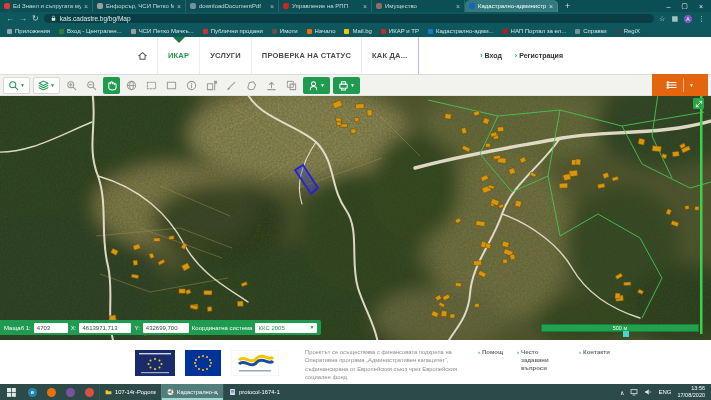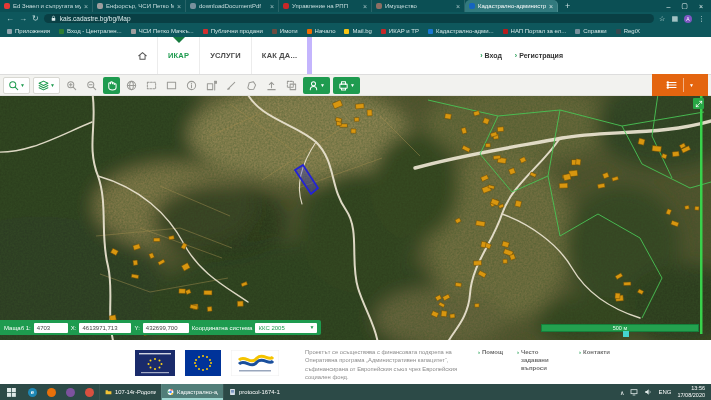--- a/index.html
+++ b/index.html
@@ -21,21 +21,21 @@
 #avatar{width:8px;height:8px;border-radius:50%;background:#7e57c2;color:#fff;font-size:5px;display:flex;align-items:center;justify-content:center}
 #bmbar{position:absolute;top:25px;left:0;right:0;height:12px;background:#0e575c;display:flex;align-items:center;gap:9px;padding:0 7px;overflow:hidden}
 .bm{display:flex;align-items:center;gap:3px;font-size:6px;color:#d5e6e6;white-space:nowrap}
 .bm .fv{width:5px;height:5px;border-radius:1px;flex:none}
 
 
 #sitehead{position:absolute;top:37px;left:0;right:0;height:37px;background:#fff}
 #mainnav{position:absolute;left:128px;top:0;height:37px;display:flex;align-items:center}
 #homebtn{color:#555;padding:0 9px;display:flex;align-items:center}
 .navitem{font-size:7.5px;font-weight:bold;color:#4a4a4a;padding:0 10px;height:100%;display:flex;align-items:center;border-left:1px solid #ececec;position:relative;letter-spacing:.2px;white-space:nowrap}
-.navitem:last-child{border-right:5px solid #c4b5fd}
+.navitem:last-child{border-right:1px solid #c4b5fd}
 .navitem.active{color:#1e9b4f}
 .navitem.active::before{content:"";position:absolute;top:0;left:50%;transform:translateX(-50%);border:6px solid transparent;border-top:6px solid #157a3e}
 #auth{position:absolute;right:148px;top:0;height:37px;display:flex;gap:13px;align-items:center;font-size:7px;font-weight:bold;color:#333}
 #auth .chev{color:#1e9b4f;margin-right:2px}
 
 
 #toolbar{position:absolute;top:74px;left:0;right:0;height:22px;background:#f2f2ef;border-top:1px solid #ddd;border-bottom:1px solid #e2e2de;display:flex;align-items:center;gap:3px;padding:0 3px}
 .tool{width:17px;height:17px;border-radius:2px;display:flex;align-items:center;justify-content:center;color:#9b9b97;flex:none}
 .tool.white{background:#fff;border:1px solid #d8d8d2;color:#1e9b4f;width:27px;gap:1px}
 .tool.active{background:#1e9b4f;color:#fff}
@@ -194,20 +194,21 @@
 
   <div id="sitehead">
     <div id="mainnav">
         <span id="homebtn">
           <svg viewBox="0 0 12 12" width="11" height="11" fill="none" stroke="currentColor" stroke-width="1.1" stroke-linecap="round" stroke-linejoin="round">
             <path d="M1.8 6.3 6 2.8l4.2 3.5M3.2 6v4.2h5.6V6"></path>
           </svg>
         </span>
         <div class="navitem active">ИКАР</div>
         <div class="navitem">УСЛУГИ</div>
+        <div class="navitem">ПРОВЕРКА НА СТАТУС</div>
         <div class="navitem">КАК ДА...</div>
       </div>
     <div id="auth">
         <span><span class="chev">›</span><span>Вход</span></span>
         <span><span class="chev">›</span><span>Регистрация</span></span>
       </div>
   </div>
 
   <div id="toolbar">
       <div class="tool white">

